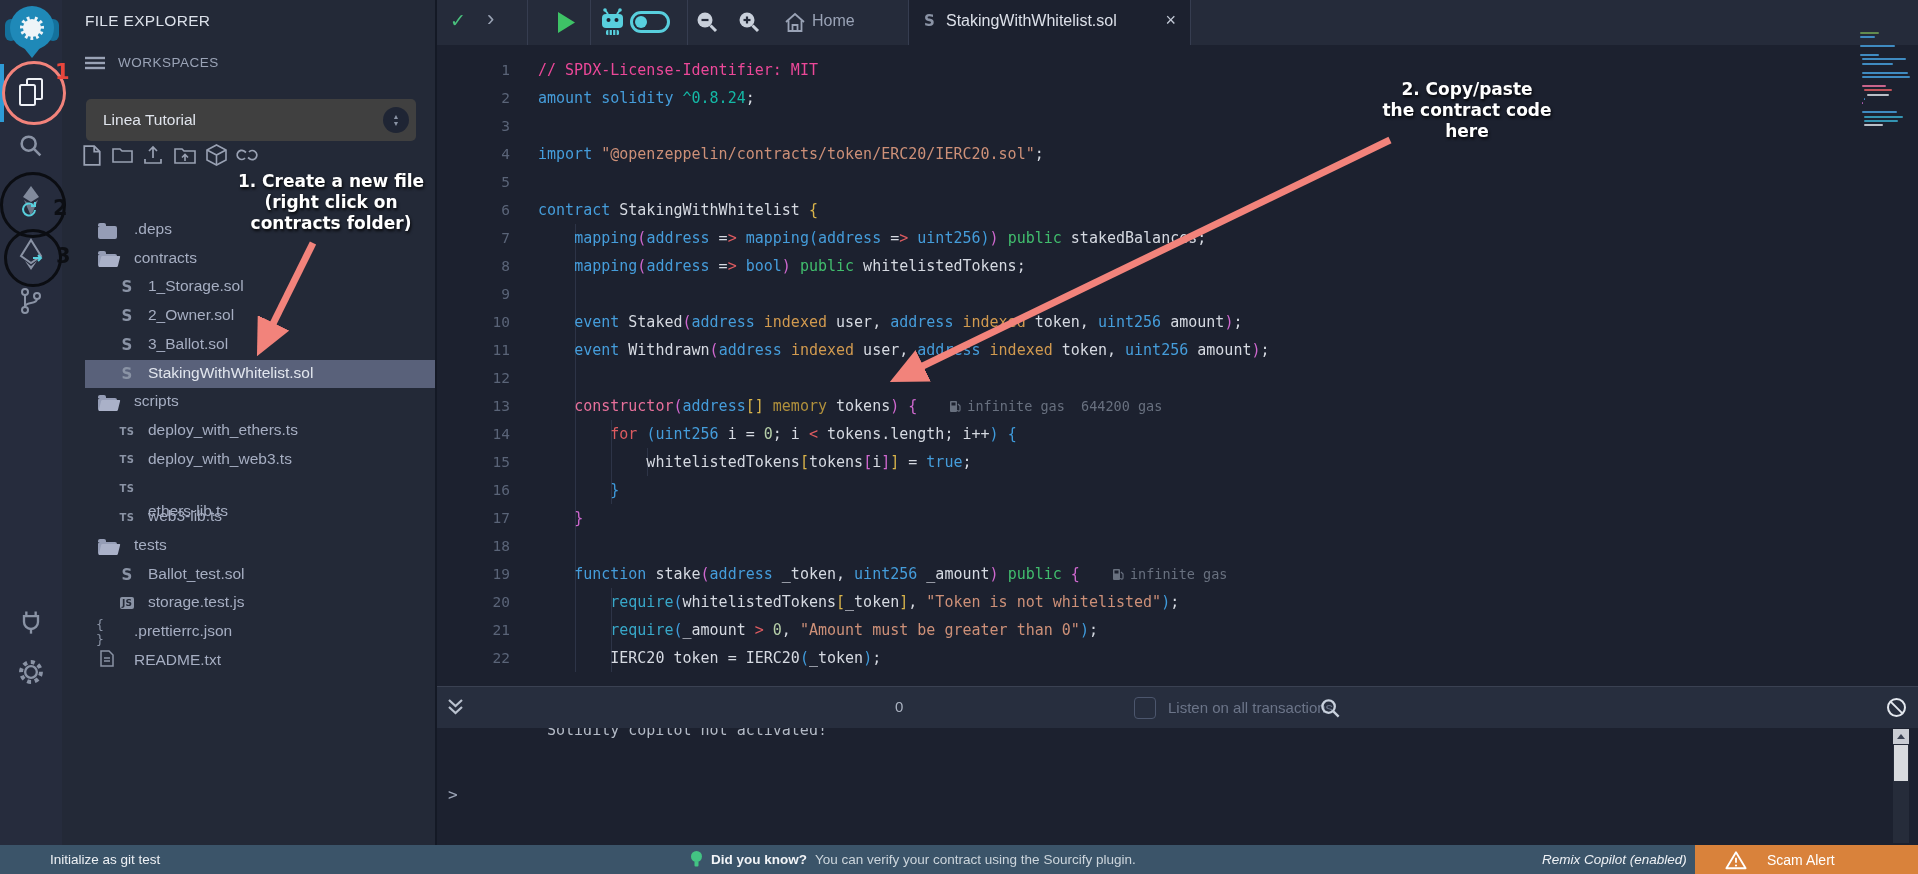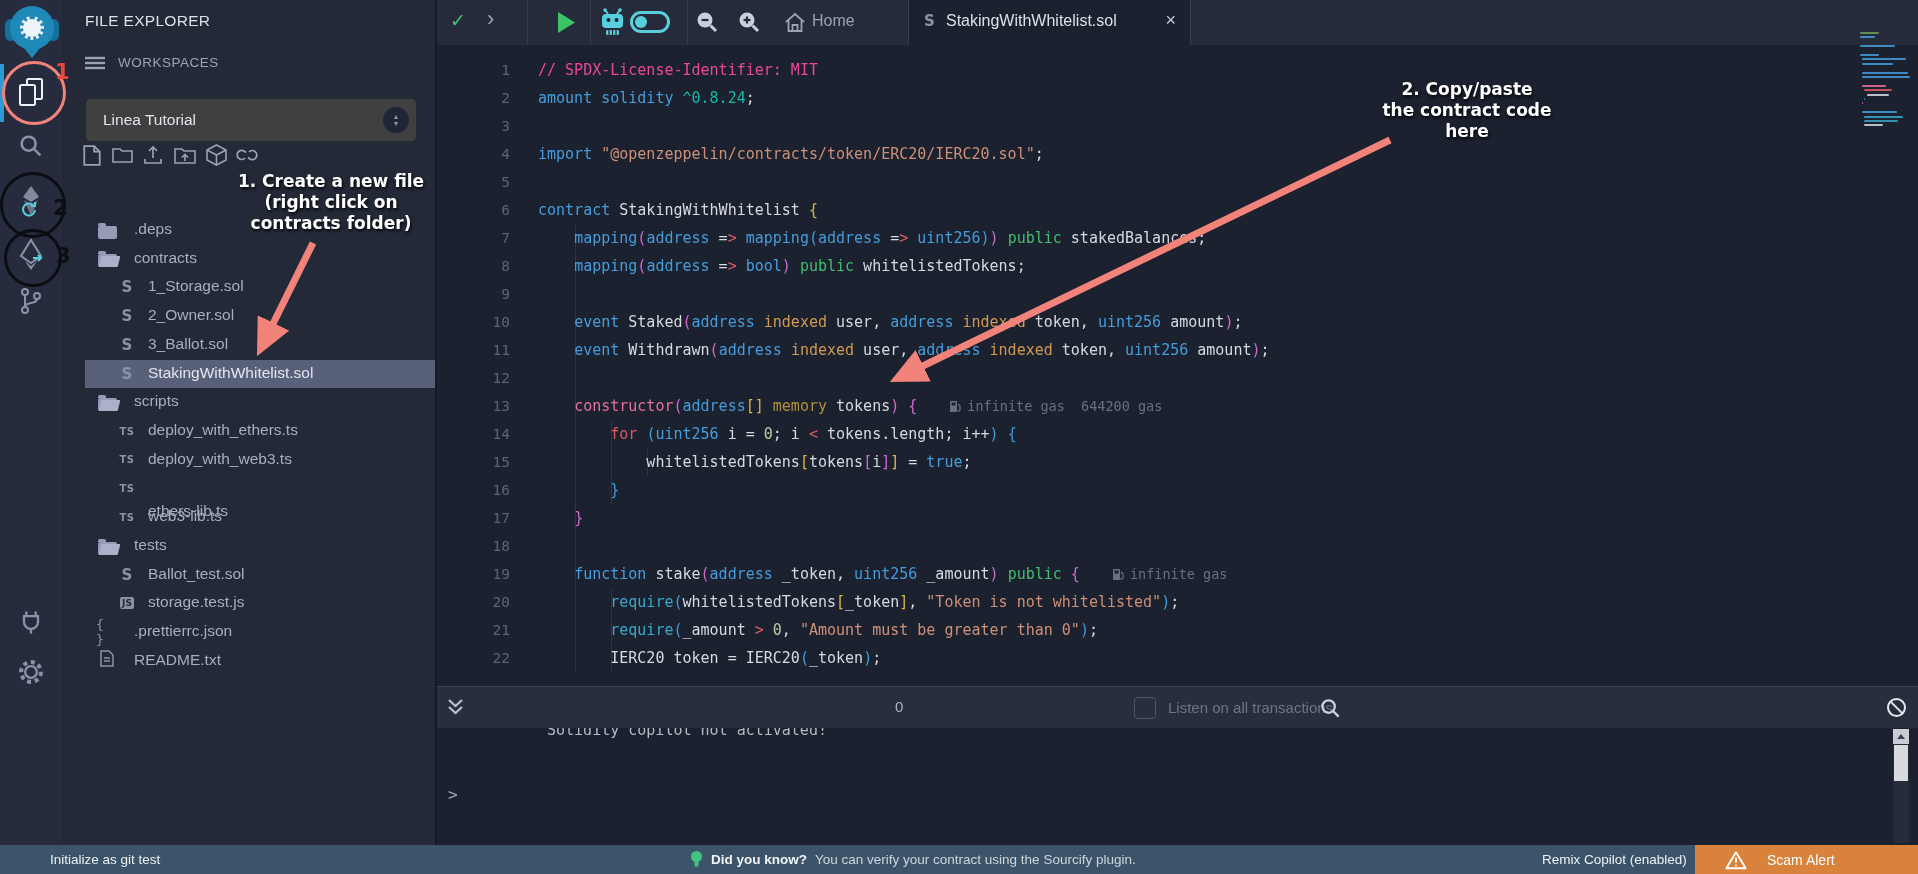--- a/index.html
+++ b/index.html
@@ -70,21 +70,21 @@
   #tscroll{position:absolute;left:1893px;top:729px;width:16px;height:114px;background:#262c3a;z-index:6;}
   #tscroll .btn{position:absolute;left:0;top:0;width:16px;height:15px;background:#c9ccd3;display:flex;align-items:center;justify-content:center;}
   #tscroll .btn::before{content:"";border-left:4px solid transparent;border-right:4px solid transparent;border-bottom:5px solid #3a4152;}
   #tscroll .thumb{position:absolute;left:1px;top:16px;width:14px;height:36px;background:#d8dade;}
   
   #statusbar{position:absolute;left:0;top:845px;width:1918px;height:29px;background:#3b5469;font-size:13.5px;}
   #sb-left{position:absolute;left:50px;top:7px;color:#edf0f4;}
   #sb-tip{position:absolute;left:690px;top:5px;display:flex;align-items:center;gap:8px;}
   #sb-tip b{color:#f2f4f7;}
   #sb-tip span{color:#ccd5dc;}
-  #sb-copilot{position:absolute;left:1542px;top:7px;color:#eef1f5;}
+  #sb-copilot{position:absolute;left:1542px;top:7px;color:#eef1f5;font-style:italic;}
   #sb-scam{position:absolute;left:1695px;top:0;width:223px;height:29px;background:#d9823b;color:#fff;}
   #sb-scam svg{position:absolute;left:30px;top:5px;}
   #sb-scam span{position:absolute;left:72px;top:7px;font-size:14px;}
   
   .anno{position:absolute;z-index:55;color:#fff;font-family:"DejaVu Sans",sans-serif;font-weight:bold;
         font-size:17px;line-height:21px;text-align:center;text-shadow:1px 2px 3px rgba(0,0,0,.85);}
   #arrows{position:absolute;left:0;top:0;z-index:50;pointer-events:none;}
   
   #logo{position:absolute;left:7px;top:6px;width:50px;height:50px;}
   #logo .ear{position:absolute;top:13px;width:12px;height:22px;border-radius:6px;background:#14719c;}

